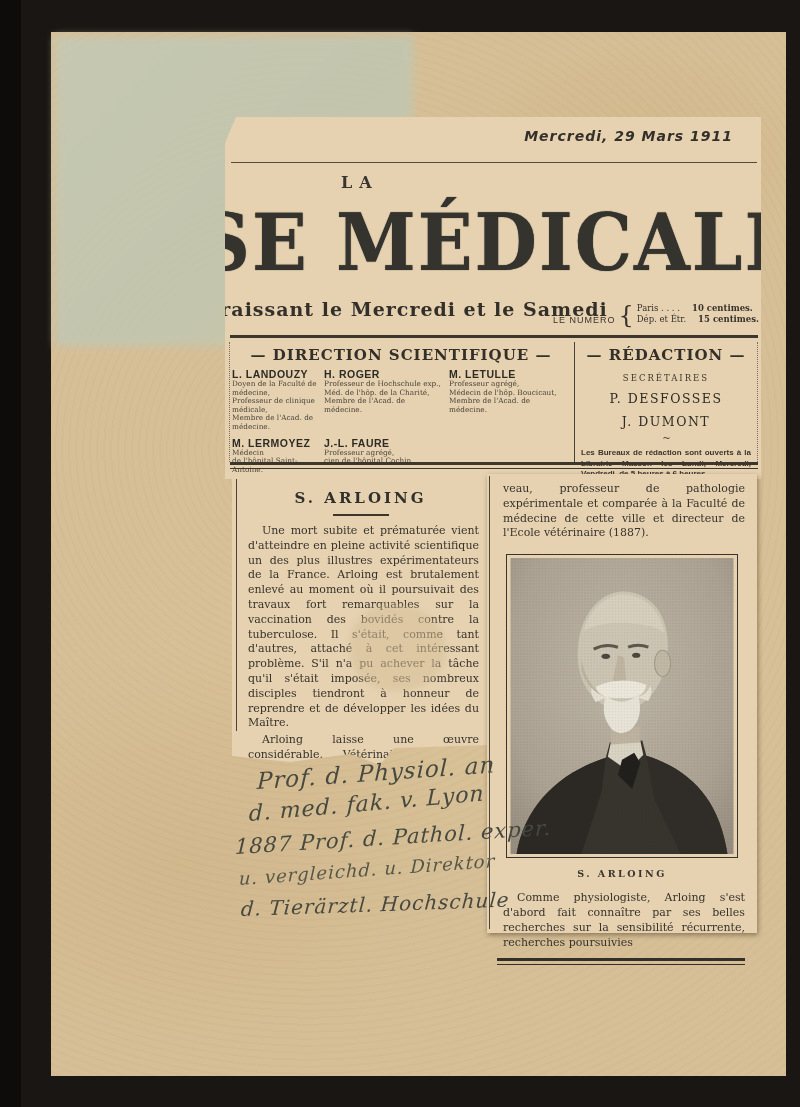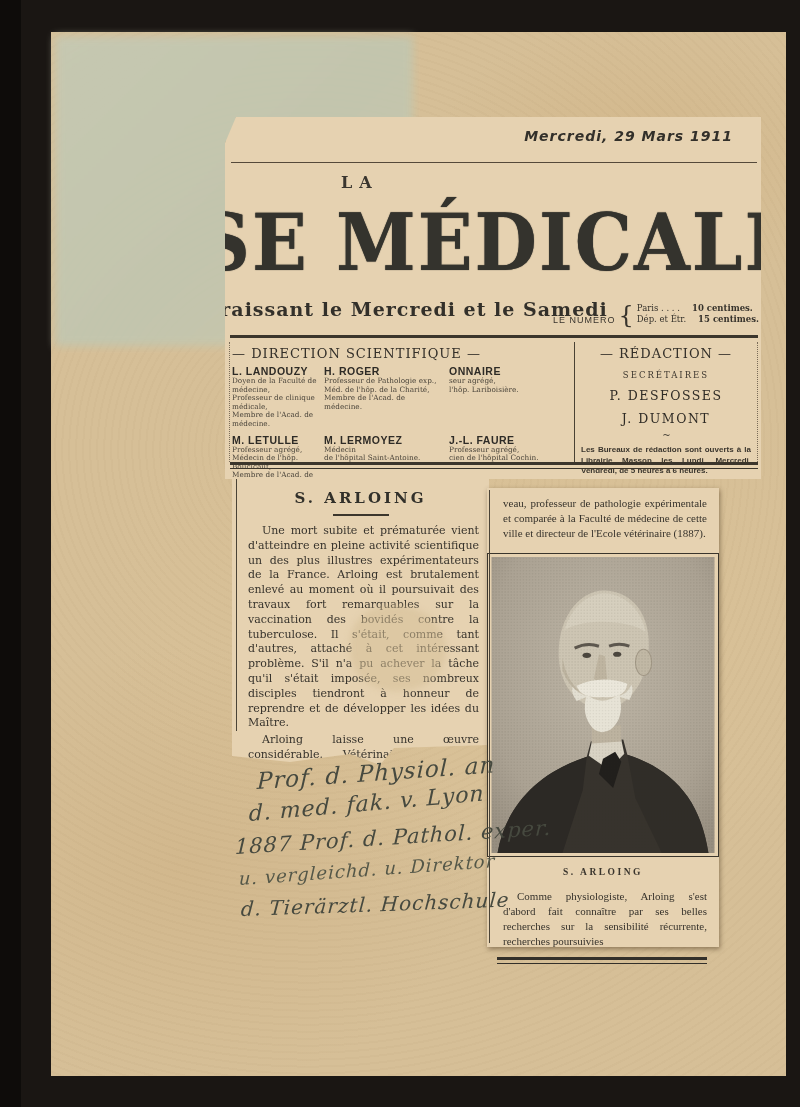--- a/index.html
+++ b/index.html
@@ -36,21 +36,21 @@
   .numero .lbl{font-family:"Liberation Sans",sans-serif;font-size:9px;letter-spacing:1px;}
   .numero .brace{font-size:24px;font-weight:300;line-height:20px;}
   .price-row{display:flex;gap:12px;line-height:11px;}
   .price-row .price{font-weight:bold;}
   .thick-rule{position:absolute;top:218px;left:5px;right:3px;border-top:3px solid #3c362c;}
   
   .dir-block{position:absolute;top:225px;left:4px;right:3px;bottom:17px;display:flex;
        border-left:1px dotted #7a6c58;border-right:1px dotted #7a6c58;}
   .dir-left{width:338px;border-right:1px solid #4a4234;padding:2px 4px 0 2px;}
   .dir-right{flex:1;padding:2px 6px 0 6px;text-align:center;}
-  .sec-head{font-weight:normal;font-size:13px;letter-spacing:1px;color:#332f29;margin-top:2px;}
+  .sec-head{text-align:center;font-weight:bold;font-size:15px;letter-spacing:1px;color:#332f29;margin-top:2px;}
   .dir-grid{display:grid;grid-template-columns:88px 1fr 1fr;column-gap:4px;row-gap:5px;margin-top:4px;}
   .person{}
   .person .nm{font-family:"Liberation Sans",sans-serif;font-weight:bold;font-size:10.5px;
        letter-spacing:.5px;color:#2e2b26;}
   .person .ti{font-size:7.3px;line-height:8.6px;color:#4a443a;}
   .person.cut{text-align:left;}
   .span2{grid-column:2 / 4;}
   .red-sub{font-size:8.5px;letter-spacing:2px;margin-top:9px;color:#3c362e;}
   .red-name{font-size:12.5px;letter-spacing:1.5px;margin-top:8px;color:#2f2b25;}
   .red-orn{font-size:10px;margin-top:3px;color:#4a443a;letter-spacing:-1px;}
@@ -66,21 +66,21 @@
   .col-rule-l{position:absolute;left:4px;top:2px;height:252px;width:1px;background:#4a4336;}
   .art-title{ text-align:center;font-size:15px;letter-spacing:3px;font-weight:bold;
        color:#32302a;margin:12px 0 0 0;}
   .art-title-rule{width:56px;margin:7px auto 8px auto;border-top:2px solid #3c362c;}
   .art-body{font-size:11px;line-height:14.8px;text-align:justify;color:#37332c;
        margin:0 10px 0 16px;}
   .art-body .ind{text-indent:14px;display:block;}
   .end-rule{width:74px;margin:4px 6px 0 auto;height:2px;border-top:2px solid #3c362c;border-bottom:1px solid #3c362c;}
   .tear-blotch{position:absolute;left:118px;top:128px;width:96px;height:86px;border-radius:45% 55% 50% 48%;
        background:rgba(214,191,151,.55);filter:blur(3px);}
-  .art-right{position:absolute;left:466px;top:488px;width:232px;height:459px;font-family:Liberation Serif, serif;}
+  .art-right{position:absolute;left:466px;top:474px;width:270px;height:459px;}
   .col-rule-r{position:absolute;left:2px;top:2px;bottom:4px;width:1px;background:#4a4336;}
   .art-right .art-body{margin:8px 12px 0 16px;}
   .photo-frame{width:224px;height:296px;margin:13px auto 0 auto;border:1px solid #3a352c;
        padding:3px;background:#e6d2b1;}
   .photo-frame svg{display:block;width:100%;height:100%;}
   .photo-caption{text-align:center;font-size:9.5px;letter-spacing:2.5px;font-weight:bold;
        color:#3a352d;margin-top:10px;}
   .art-right .last{margin-top:12px;}
   .end-dbl{margin:8px 12px 0 10px;height:3px;border-top:3px solid #33302a;border-bottom:1px solid #33302a;}
   
@@ -127,28 +127,23 @@
         <div class="sec-head">— DIRECTION SCIENTIFIQUE —</div>
         <div class="dir-grid">
           <div class="person">
             <div class="nm">L. LANDOUZY</div>
             <div class="ti">Doyen de la Faculté de médecine,</div>
             <div class="ti">Professeur de clinique médicale,</div>
             <div class="ti">Membre de l'Acad. de médecine.</div>
           </div>
           <div class="person">
             <div class="nm">H. ROGER</div>
-            <div class="ti">Professeur de Pathologie exp.,</div>
+            <div class="ti">Professeur de Hochschule exp.,</div>
             <div class="ti">Méd. de l'hôp. de la Charité,</div>
             <div class="ti">Membre de l'Acad. de médecine.</div>
-          </div>
-          <div class="person cut">
-            <div class="nm">ONNAIRE</div>
-            <div class="ti">seur agrégé,</div>
-            <div class="ti">l'hôp. Lariboisière.</div>
           </div>
           <div class="person">
             <div class="nm">M. LETULLE</div>
             <div class="ti">Professeur agrégé,</div>
             <div class="ti">Médecin de l'hôp. Boucicaut,</div>
             <div class="ti">Membre de l'Acad. de médecine.</div>
           </div>
           <div class="person">
             <div class="nm">M. LERMOYEZ</div>
             <div class="ti">Médecin</div>

